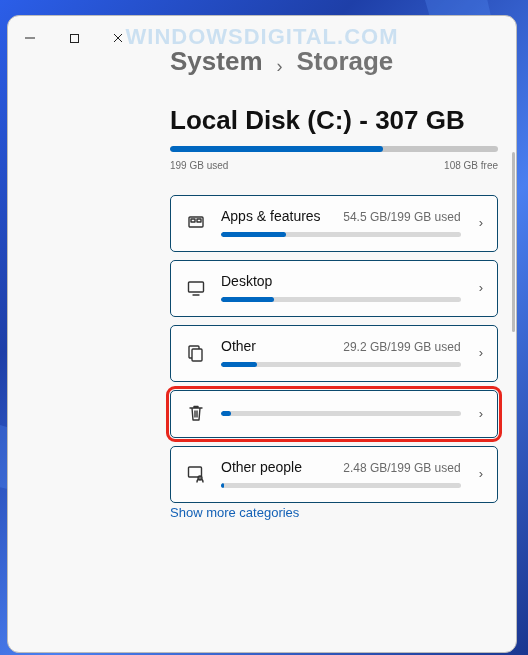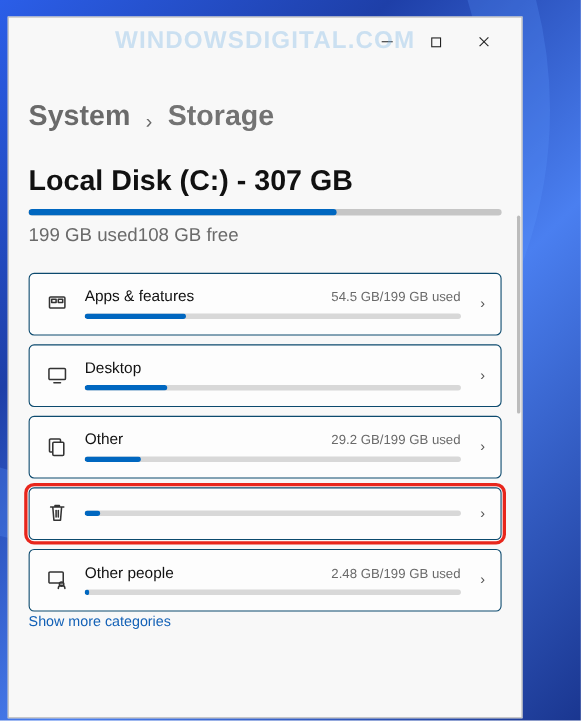--- a/index.html
+++ b/index.html
@@ -14,26 +14,26 @@
   .wbg-curve {
     position: absolute;
     width: 800px; height: 800px;
     border-radius: 50%;
     border: 60px solid rgba(90,150,255,0.25);
     top: -300px; left: -300px;
   }
   .window {
     position: absolute;
     top: 15px; left: 7px;
-    width: 468px; height: 638px;
+    width: 510px; height: 638px;
     background: #f8f8f8;
     border: 1px solid #bbb;
-    border-radius: 0;
-    display: flex;
-    flex-direction: column;
+    border-radius: 12px;
+    display: flex;
+    flex-direction: row;
   }
   .titlebar {
     height: 44px;
     display: flex;
     justify-content: flex-end;
     align-items: center;
     padding-right: 12px;
     gap: 0;
   }
   .titlebtn {
@@ -96,22 +96,22 @@
     overflow: hidden;
     margin-bottom: 8px;
   }
   .main-bar-fill {
     height: 100%;
     background: #0067c0;
     border-radius: 3px;
   }
   .main-bar-labels {
     display: flex;
-    justify-content: flex-start;
-    font-size: 17px;
+    justify-content: space-between;
+    font-size: 10px;
     color: #6a6a6a;
     margin-bottom: 24px;
   }
   .categories {
     display: flex;
     flex-direction: column;
     gap: 8px;
   }
   .cat {
     background: #fdfdfd;

